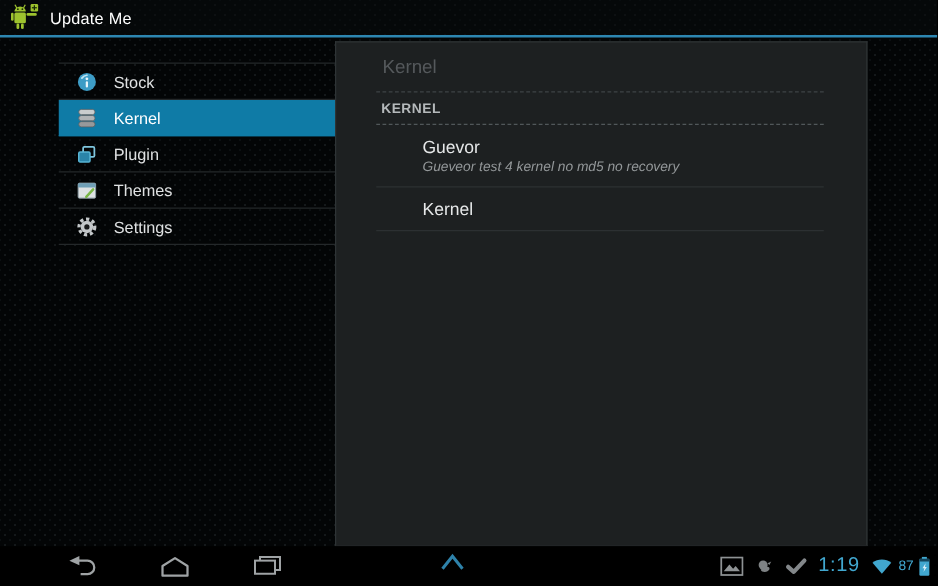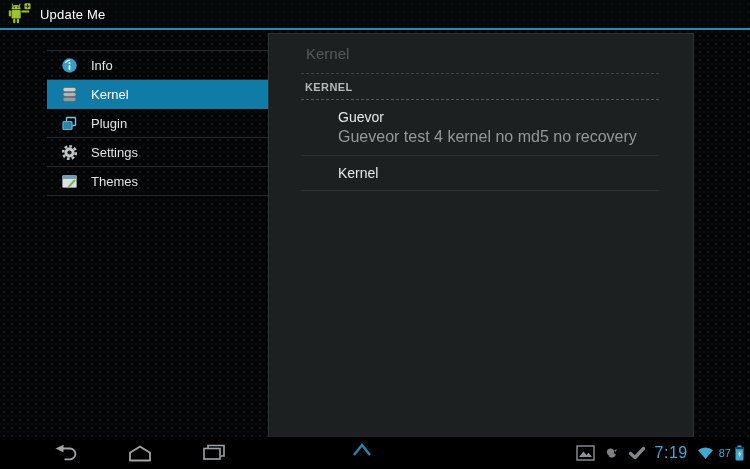--- a/index.html
+++ b/index.html
@@ -40,21 +40,21 @@
     position:absolute;left:268px;top:33px;width:426px;height:404px;
     background:#1d2021;
     border:1px solid #2e3335;border-bottom-color:#212426;
   }
   .breadcrumb{margin:11px 0 0 37px;font-size:15px;color:#55595c;}
   .divider-dashed{margin:11px 34px 0 32px;border-top:1px dashed #3e4346;height:0;}
   .section-header{margin:7px 0 0 36px;font-size:11px;font-weight:bold;color:#b5b9bb;letter-spacing:0.4px;}
   .divider-dashed.bright{margin-top:6px;border-top-color:#51575a;}
   .pref-item{padding:9px 44px 9px 69px;cursor:pointer;}
   .pref-title{font-size:14px;color:#e6e8e9;}
-  .pref-subtitle{font-size:16px;color:#94989a;margin-top:3px;}
+  .pref-subtitle{font-size:11px;color:#94989a;margin-top:3px;font-style:italic;}
   .divider-solid{margin:0 34px 0 32px;border-top:1px solid #2c3032;height:0;}
   
   .nav-bar{position:absolute;left:0;bottom:0;width:750px;height:32px;background:#000;}
   .nav-left{position:absolute;left:50px;top:0;height:32px;display:flex;align-items:center;gap:42px;}
   .nav-btn{width:32px;height:22px;display:flex;align-items:center;justify-content:center;cursor:pointer;}
   .nav-caret{position:absolute;left:350px;top:5px;width:24px;height:16px;cursor:pointer;}
   .status-cluster{position:absolute;right:6px;top:0;height:32px;display:flex;align-items:center;gap:9px;cursor:pointer;}
   .status-time{color:#41a7cf;font-size:16px;letter-spacing:0.5px;}
   .status-batt-pct{color:#41a7cf;font-size:11px;margin-left:-4px;}
 </style>
@@ -99,21 +99,21 @@
 
     <div class="side-item">
       <span class="side-icon">
         <svg width="17" height="17" viewBox="0 0 17 17">
           <circle cx="8.5" cy="8.5" r="7.2" fill="#3d9cc6"></circle>
           <path d="M4.5 5.5 A5.5 5.5 0 0 1 8.5 3.2" stroke="#bfe4f2" stroke-width="1.4" fill="none" stroke-linecap="round"></path>
           <circle cx="8.5" cy="6" r="1.1" fill="#eaf6fb"></circle>
           <rect x="7.6" y="8" width="1.8" height="5" rx="0.9" fill="#eaf6fb"></rect>
         </svg>
       </span>
-      <span class="side-label">Info</span>
+      <span class="side-label">Stock</span>
     </div>
 
     <div class="side-item selected">
       <span class="side-icon">
         <svg width="17" height="17" viewBox="0 0 17 17">
           <g stroke="#5b5f61" stroke-width="0.6">
             <rect x="2" y="1.5" width="13" height="4.2" rx="2.1" fill="#c9cdce"></rect>
             <rect x="2" y="6.4" width="13" height="4.2" rx="2.1" fill="#b0b4b6"></rect>
             <rect x="2" y="11.3" width="13" height="4.2" rx="2.1" fill="#96999b"></rect>
           </g>
@@ -128,37 +128,37 @@
           <rect x="5.5" y="2.5" width="9" height="8" rx="1" fill="none" stroke="#7fc6de" stroke-width="1.4"></rect>
           <rect x="2" y="6.5" width="9" height="8" rx="1" fill="#2a84a8" stroke="#57b4d4" stroke-width="1.2"></rect>
         </svg>
       </span>
       <span class="side-label">Plugin</span>
     </div>
 
     <div class="side-item">
       <span class="side-icon">
         <svg width="17" height="17" viewBox="0 0 17 17">
+          <rect x="1.5" y="2.5" width="14" height="12" rx="1" fill="#dde1e3" stroke="#8b9ba3" stroke-width="0.8"></rect>
+          <rect x="1.5" y="2.5" width="14" height="3.4" rx="1" fill="#6f9fb6"></rect>
+          <path d="M13.5 7.5 L8 13.5" stroke="#7ab648" stroke-width="2" stroke-linecap="round"></path>
+        </svg>
+      </span>
+      <span class="side-label">Themes</span>
+    </div>
+
+    <div class="side-item">
+      <span class="side-icon">
+        <svg width="17" height="17" viewBox="0 0 17 17">
           <circle cx="8.5" cy="8.5" r="5" fill="#c3c7c9"></circle>
           <circle cx="8.5" cy="8.5" r="6.3" fill="none" stroke="#c3c7c9" stroke-width="2.6" stroke-dasharray="2.6 2.2"></circle>
           <circle cx="8.5" cy="8.5" r="2.1" fill="#17191a"></circle>
         </svg>
       </span>
       <span class="side-label">Settings</span>
-    </div>
-
-    <div class="side-item">
-      <span class="side-icon">
-        <svg width="17" height="17" viewBox="0 0 17 17">
-          <rect x="1.5" y="2.5" width="14" height="12" rx="1" fill="#dde1e3" stroke="#8b9ba3" stroke-width="0.8"></rect>
-          <rect x="1.5" y="2.5" width="14" height="3.4" rx="1" fill="#6f9fb6"></rect>
-          <path d="M13.5 7.5 L8 13.5" stroke="#7ab648" stroke-width="2" stroke-linecap="round"></path>
-        </svg>
-      </span>
-      <span class="side-label">Themes</span>
     </div>
 
   </div>
 
   <div class="panel">
     <div class="breadcrumb">Kernel</div>
     <div class="divider-dashed"></div>
     <div class="section-header">KERNEL</div>
     <div class="divider-dashed bright"></div>
 
@@ -208,21 +208,21 @@
         <path d="M3 12 L7.5 6.5 L10.5 10 L12.5 7.8 L16 12 Z" fill="#8e9294"></path>
       </svg>
       <svg width="15" height="15" viewBox="0 0 15 15">
         <circle cx="6.5" cy="6" r="3.6" fill="#7e8284"></circle>
         <path d="M9 7.5 C12 7 12.5 9.5 10 11 C8 12.2 5 11.5 4.5 9.5 Z" fill="#7e8284"></path>
         <path d="M10 4.5 L13 3.2 L11.5 6 Z" fill="#7e8284"></path>
       </svg>
       <svg width="18" height="14" viewBox="0 0 18 14">
         <path d="M2.5 7.5 L7 11.5 L15.5 2.5" fill="none" stroke="#83878a" stroke-width="3.4" stroke-linecap="round" stroke-linejoin="round"></path>
       </svg>
-      <span class="status-time">7:19</span>
+      <span class="status-time">1:19</span>
       <svg width="17" height="14" viewBox="0 0 17 14">
         <path d="M8.5 13 L1 4.2 A12 12 0 0 1 16 4.2 Z" fill="#41a7cf"></path>
       </svg>
       <span class="status-batt-pct">87</span>
       <svg width="9" height="16" viewBox="0 0 9 16" style="margin-left:-5px;">
         <rect x="2.5" y="0.5" width="4" height="2" fill="#41a7cf"></rect>
         <rect x="0.5" y="2" width="8" height="13.5" rx="1" fill="#41a7cf"></rect>
         <rect x="0.5" y="2" width="8" height="2.2" fill="#12445a"></rect>
         <path d="M5.5 5.5 L3 9.5 H4.5 L3.8 12.5 L6.5 8.5 H5 Z" fill="#d8eef7"></path>
       </svg>

